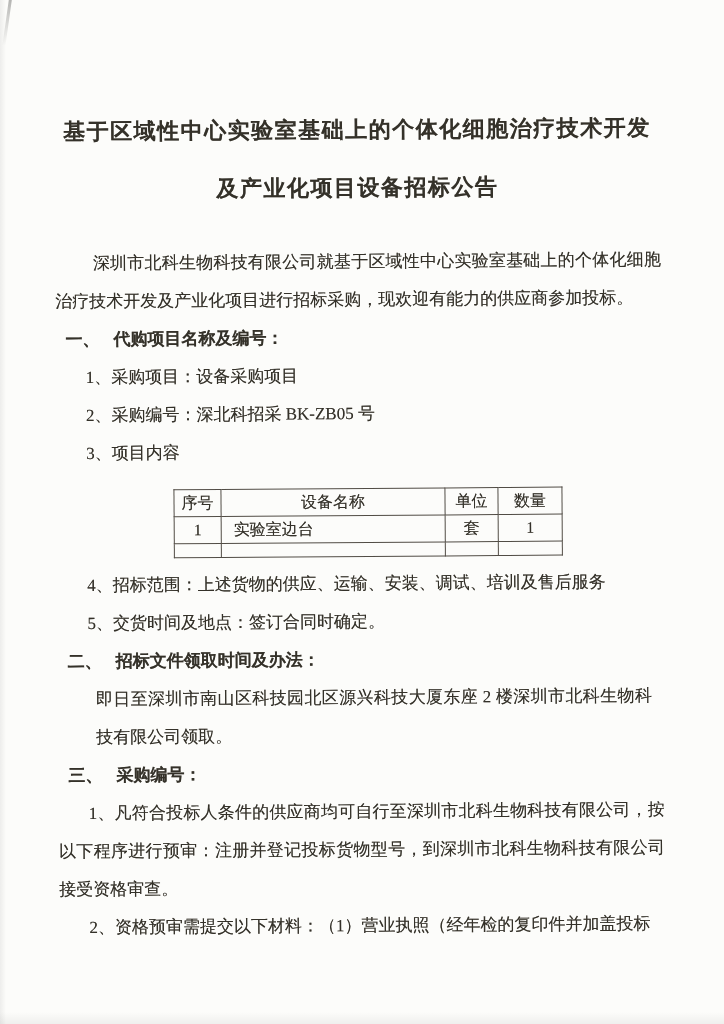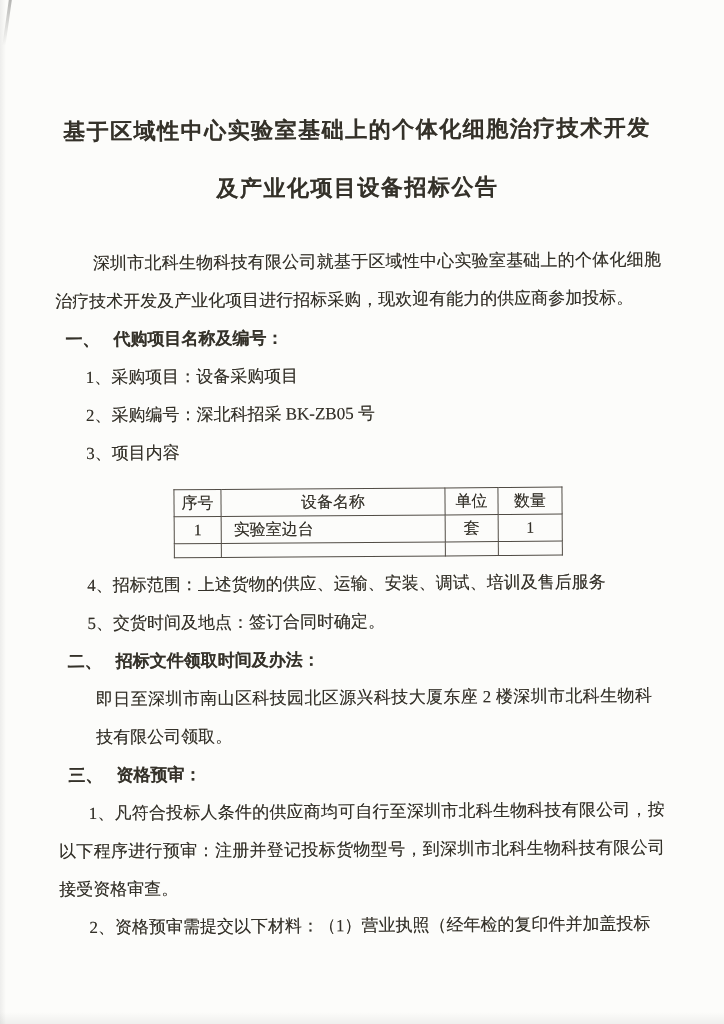--- a/index.html
+++ b/index.html
@@ -111,19 +111,19 @@
       </tbody>
     </table>
 
     <p class="item mt8">4、招标范围：上述货物的供应、运输、安装、调试、培训及售后服务</p>
     <p class="item">5、交货时间及地点：签订合同时确定。</p>
 
     <div class="sec"><span class="sec-num">二、</span><span>招标文件领取时间及办法：</span></div>
 
     <p class="block-indent">即日至深圳市南山区科技园北区源兴科技大厦东座 2 楼深圳市北科生物科技有限公司领取。</p>
 
-    <div class="sec"><span class="sec-num">三、</span><span>资格预审：</span></div>
+    <div class="sec"><span class="sec-num">三、</span><span>采购编号：</span></div>
 
     <p class="item">1、凡符合投标人条件的供应商均可自行至深圳市北科生物科技有限公司，按以下程序进行预审：注册并登记投标货物型号，到深圳市北科生物科技有限公司接受资格审查。</p>
     <p class="item">2、资格预审需提交以下材料：（1）营业执照（经年检的复印件并加盖投标</p>
 
   </div>
 </div>
 
 </body></html>

